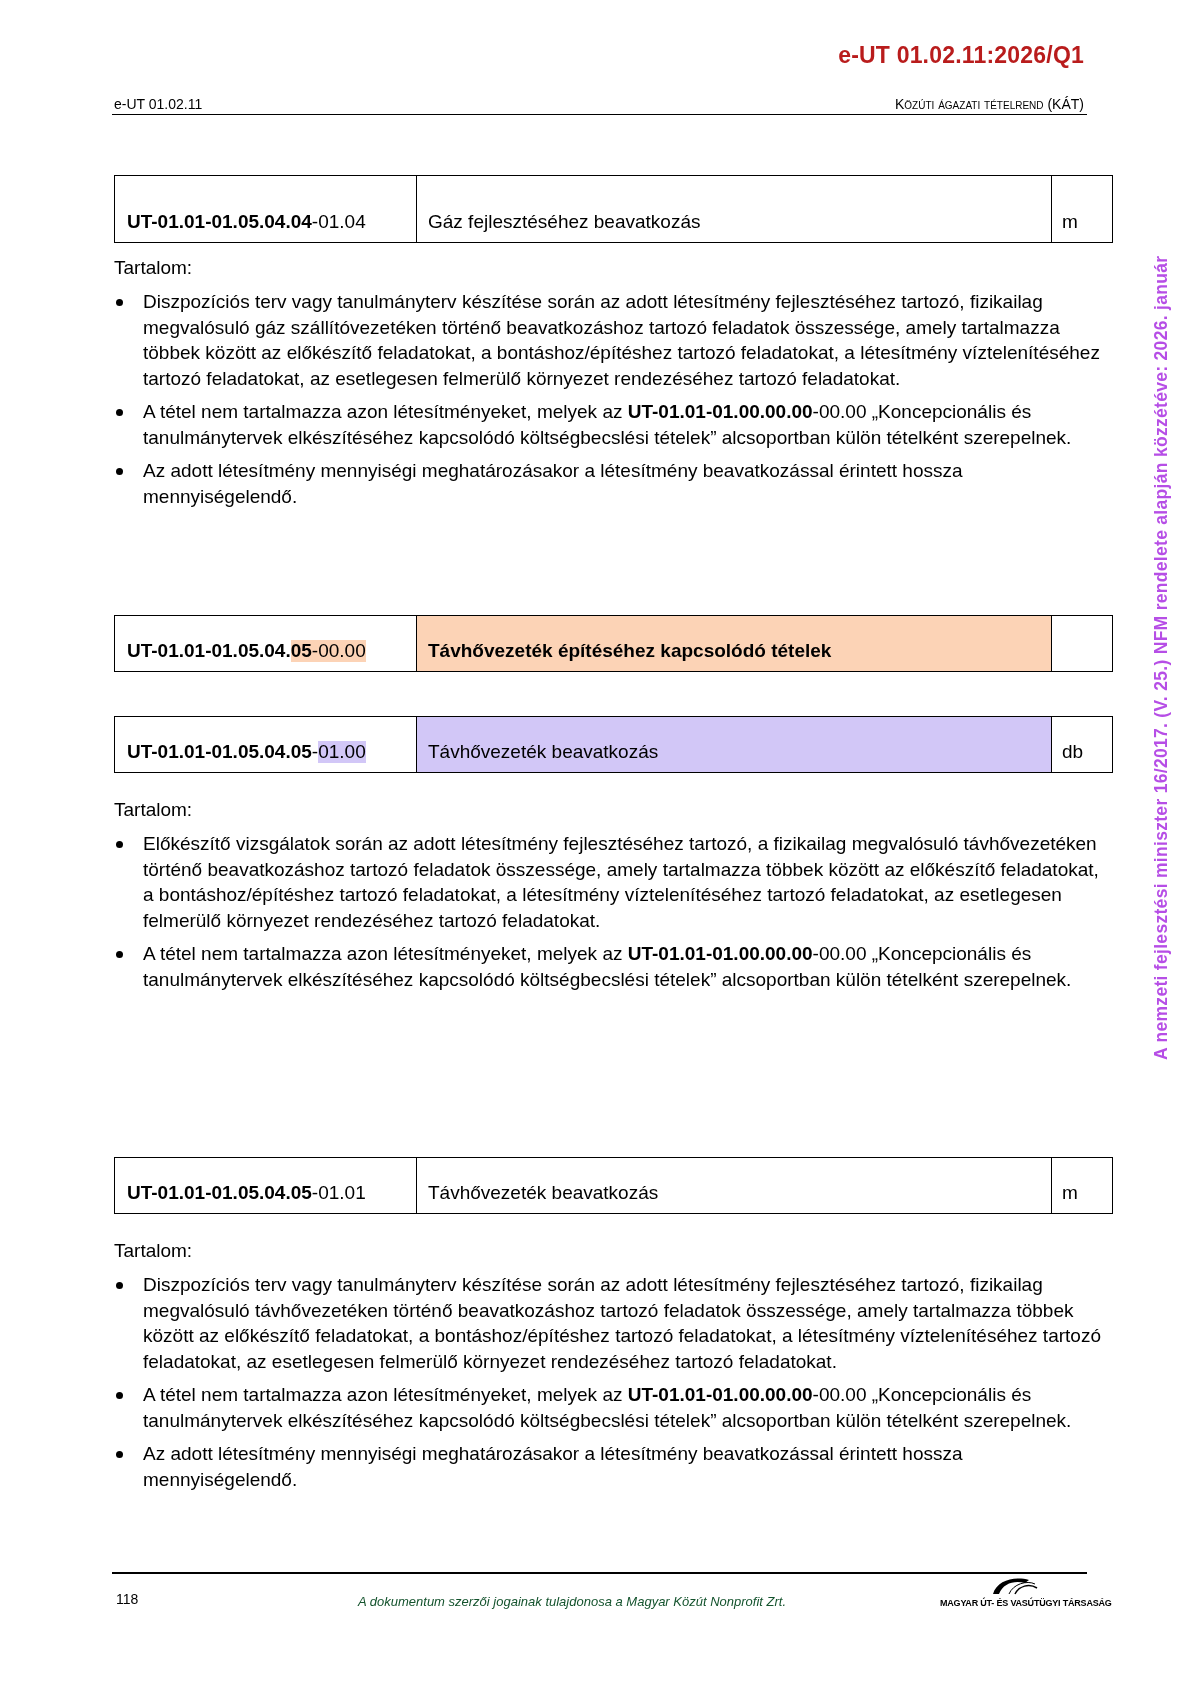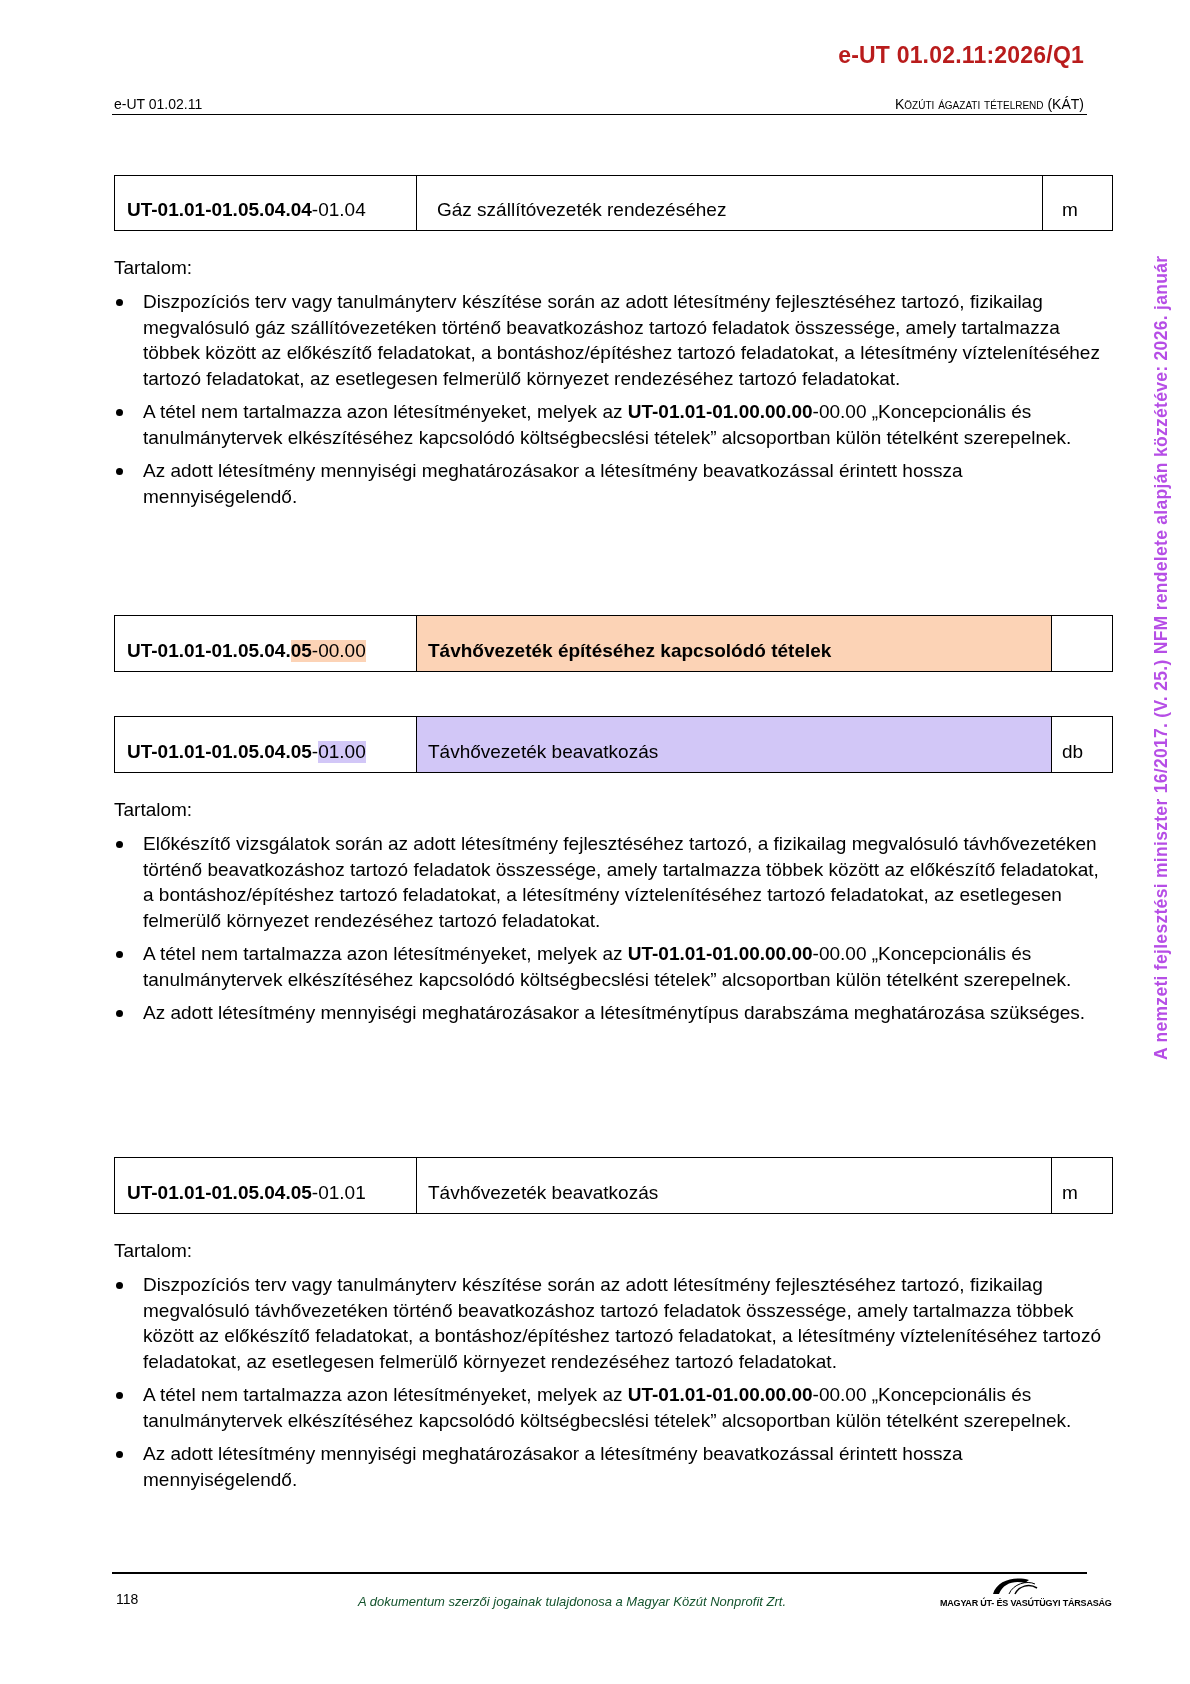--- a/index.html
+++ b/index.html
@@ -36,26 +36,26 @@
 </head>
 <body>
 
 <div class="abs doc-id">e-UT 01.02.11:2026/Q1</div>
 <div class="abs hdr-left">e-UT 01.02.11</div>
 <div class="abs hdr-right">Közúti ágazati tételrend (KÁT)</div>
 <div class="abs hdr-line"></div>
 
 <div class="side-text">A nemzeti fejlesztési miniszter 16/2017. (V. 25.) NFM rendelete alapján közzétéve: 2026. január</div>
 
-<div class="item-table" style="top:175px;height:56px;gap:9px;">
+<div class="item-table" style="top:175px;height:68px;">
   <div class="code">
     <span class="b">UT-01.01-01.05.04.04</span>
       <span>-01.04</span>
   </div>
-  <div class="name">Gáz szállítóvezeték rendezéséhez</div>
+  <div class="name">Gáz fejlesztéséhez beavatkozás</div>
   <div class="unit">m</div>
 </div>
 <div class="section-label" style="top:257px;">Tartalom:</div>
 <ul class="bullets" style="top:289px;">
   <li><span class="dot"></span><span>Diszpozíciós terv vagy tanulmányterv készítése során az adott létesítmény fejlesztéséhez tartozó, fizikailag megvalósuló gáz szállítóvezetéken történő beavatkozáshoz tartozó feladatok összessége, amely tartalmazza többek között az előkészítő feladatokat, a bontáshoz/építéshez tartozó feladatokat, a létesítmény víztelenítéséhez tartozó feladatokat, az esetlegesen felmerülő környezet rendezéséhez tartozó feladatokat.</span></li>
   <li><span class="dot"></span><span>A tétel nem tartalmazza azon létesítményeket, melyek az </span><span class="b">UT-01.01-01.00.00.00</span><span>-00.00</span><span> „Koncepcionális és tanulmánytervek elkészítéséhez kapcsolódó költségbecslési tételek” alcsoportban külön tételként szerepelnek.</span></li>
   <li><span class="dot"></span><span>Az adott létesítmény mennyiségi meghatározásakor a létesítmény beavatkozással érintett hossza mennyiségelendő.</span></li>
 </ul>
 
 <div class="item-table" style="top:615px;height:57px;">
@@ -74,21 +74,20 @@
       <span>-</span>
       <span class="hl-lav">01.00</span>
   </div>
   <div class="name hl-lav">Távhővezeték beavatkozás</div>
   <div class="unit">db</div>
 </div>
 <div class="section-label" style="top:799px;">Tartalom:</div>
 <ul class="bullets" style="top:831px;">
   <li><span class="dot"></span><span>Előkészítő vizsgálatok során az adott létesítmény fejlesztéséhez tartozó, a fizikailag megvalósuló távhővezetéken történő beavatkozáshoz tartozó feladatok összessége, amely tartalmazza többek között az előkészítő feladatokat, a bontáshoz/építéshez tartozó feladatokat, a létesítmény víztelenítéséhez tartozó feladatokat, az esetlegesen felmerülő környezet rendezéséhez tartozó feladatokat.</span></li>
   <li><span class="dot"></span><span>A tétel nem tartalmazza azon létesítményeket, melyek az </span><span class="b">UT-01.01-01.00.00.00</span><span>-00.00</span><span> „Koncepcionális és tanulmánytervek elkészítéséhez kapcsolódó költségbecslési tételek” alcsoportban külön tételként szerepelnek.</span></li>
-  <li><span class="dot"></span><span>Az adott létesítmény mennyiségi meghatározásakor a létesítménytípus darabszáma meghatározása szükséges.</span></li>
 </ul>
 
 <div class="item-table" style="top:1157px;height:57px;">
   <div class="code">
     <span class="b">UT-01.01-01.05.04.05</span>
       <span>-01.01</span>
   </div>
   <div class="name">Távhővezeték beavatkozás</div>
   <div class="unit">m</div>
 </div>

